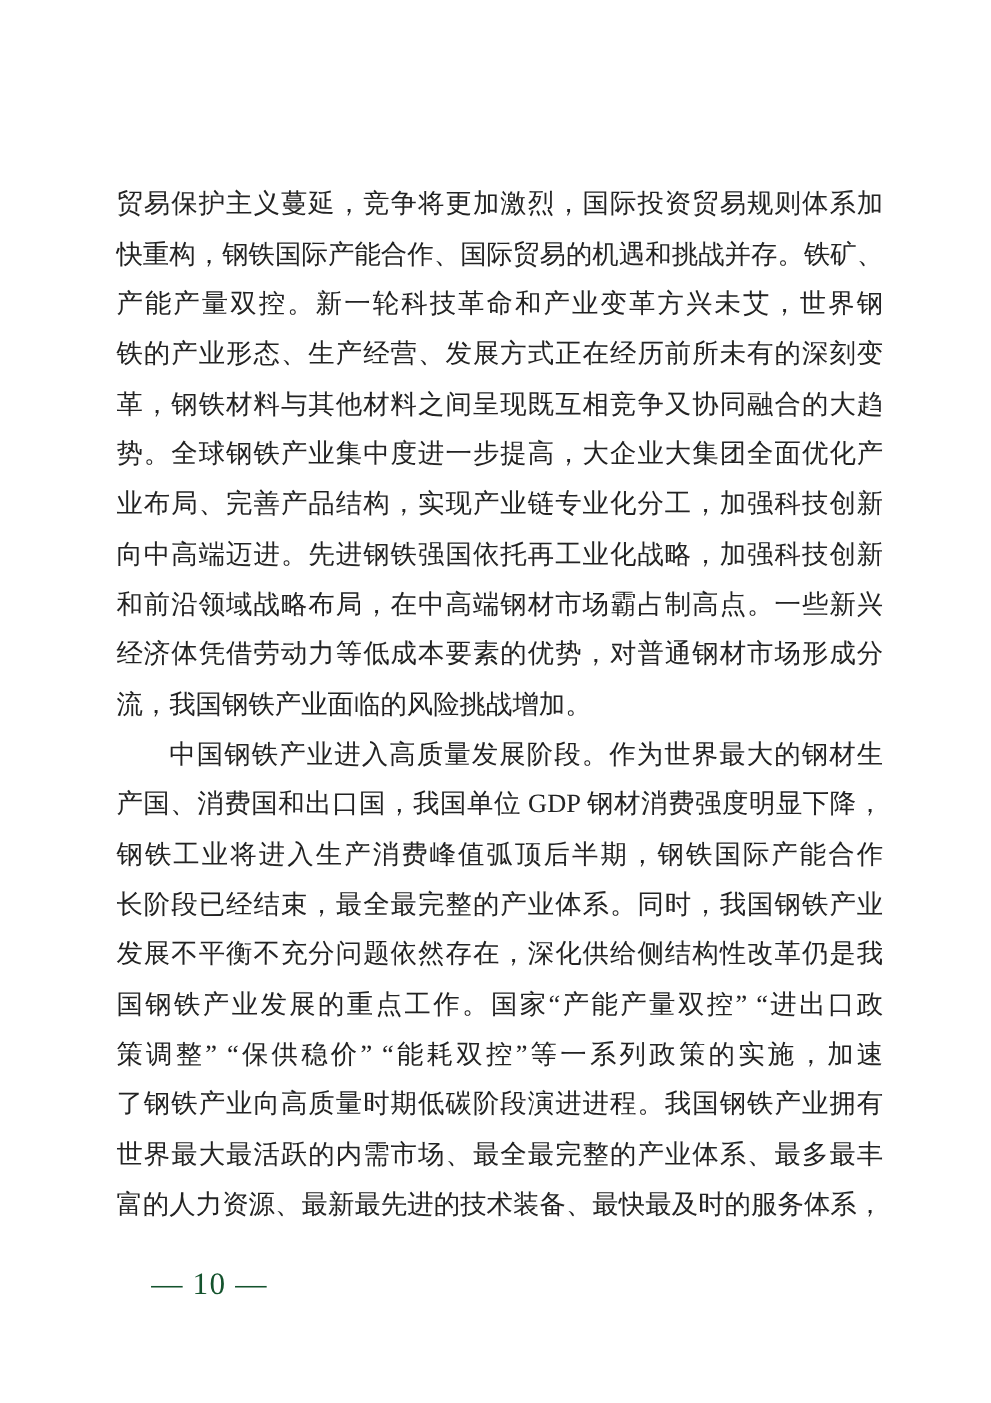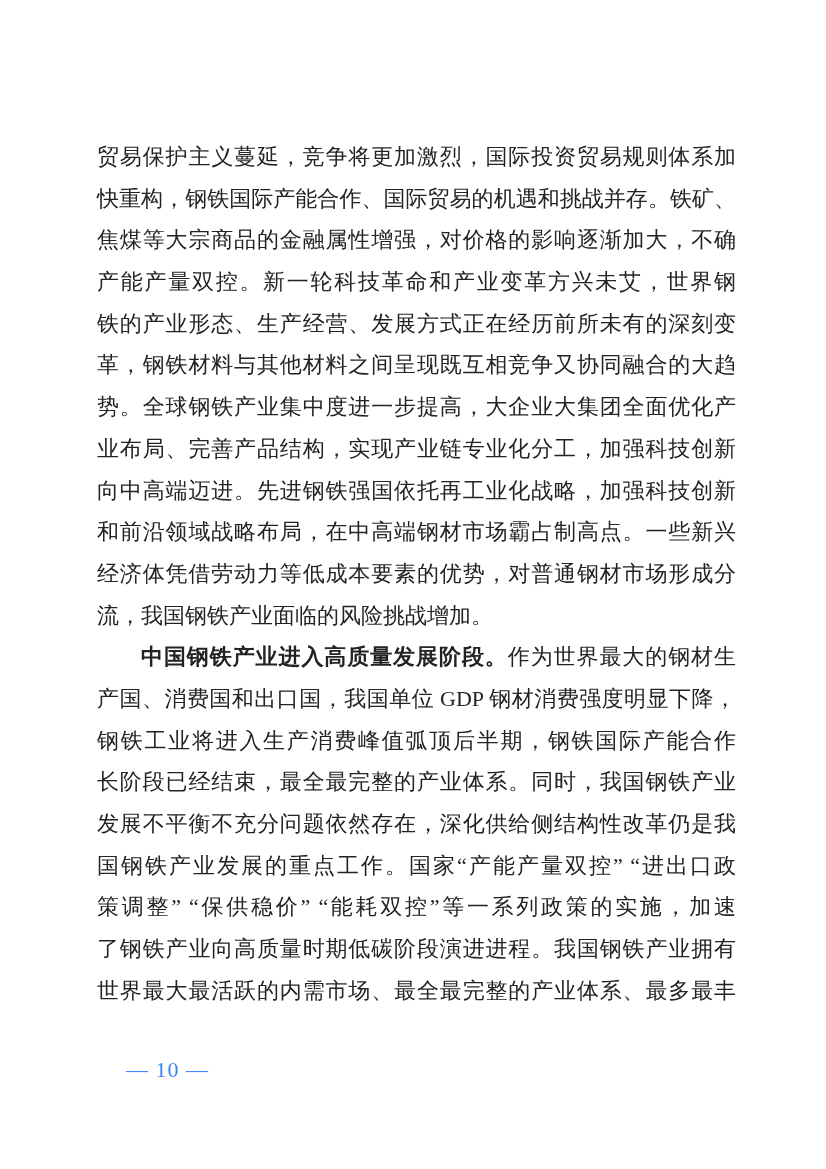--- a/index.html
+++ b/index.html
@@ -13,74 +13,74 @@
     width: 826px;
     height: 1169px;
     background: #ffffff;
     font-family: "Liberation Serif", "DejaVu Serif", serif;
     color: #232323;
     overflow: hidden;
   }
   .textblock {
     position: absolute;
     left: 97px;
-    top: 136px;
+    top: 149px;
     width: 639px;
   }
   .line {
     font-size: 22px;
     height: 41.7px;
     line-height: 41.7px;
     text-align: justify;
     text-align-last: justify;
     white-space: normal;
     letter-spacing: 0;
   }
   .line.short {
     text-align: center;
     text-align-last: left;
   }
   .line.indent {
     text-indent: 44px;
   }
   .line b {
-    font-weight: 700;
+    font-weight: 400;
     margin-top: 44px;
   }
   .footer {
     position: absolute;
     left: 126px;
     top: 1056px;
-    font-size: 22px;
+    font-size: 26px;
     line-height: 28px;
-    color: #3b82f6;
+    color: #14532d;
     letter-spacing: 1px;
   }
 </style>
 </head>
 <body>
 
 <div class="page">
   <div class="textblock" id="textblock">
       <div class="line">贸易保护主义蔓延，竞争将更加激烈，国际投资贸易规则体系加</div>
       <div class="line">快重构，钢铁国际产能合作、国际贸易的机遇和挑战并存。铁矿、</div>
-      <div class="line">焦煤等大宗商品的金融属性增强，对价格的影响逐渐加大，不确</div>
       <div class="line">产能产量双控。新一轮科技革命和产业变革方兴未艾，世界钢</div>
       <div class="line">铁的产业形态、生产经营、发展方式正在经历前所未有的深刻变</div>
       <div class="line">革，钢铁材料与其他材料之间呈现既互相竞争又协同融合的大趋</div>
       <div class="line">势。全球钢铁产业集中度进一步提高，大企业大集团全面优化产</div>
       <div class="line">业布局、完善产品结构，实现产业链专业化分工，加强科技创新</div>
       <div class="line">向中高端迈进。先进钢铁强国依托再工业化战略，加强科技创新</div>
       <div class="line">和前沿领域战略布局，在中高端钢材市场霸占制高点。一些新兴</div>
       <div class="line">经济体凭借劳动力等低成本要素的优势，对普通钢材市场形成分</div>
       <div class="line short">流，我国钢铁产业面临的风险挑战增加。</div>
       <div class="line indent"><b>中国钢铁产业进入高质量发展阶段。</b>作为世界最大的钢材生</div>
       <div class="line">产国、消费国和出口国，我国单位 GDP 钢材消费强度明显下降，</div>
       <div class="line">钢铁工业将进入生产消费峰值弧顶后半期，钢铁国际产能合作</div>
       <div class="line">长阶段已经结束，最全最完整的产业体系。同时，我国钢铁产业</div>
       <div class="line">发展不平衡不充分问题依然存在，深化供给侧结构性改革仍是我</div>
       <div class="line">国钢铁产业发展的重点工作。国家“产能产量双控” “进出口政</div>
       <div class="line">策调整” “保供稳价” “能耗双控”等一系列政策的实施，加速</div>
       <div class="line">了钢铁产业向高质量时期低碳阶段演进进程。我国钢铁产业拥有</div>
       <div class="line">世界最大最活跃的内需市场、最全最完整的产业体系、最多最丰</div>
+      <div class="line">富的人力资源、最新最先进的技术装备、最快最及时的服务体系，</div>
     </div>
   <div class="footer">— 10 —</div>
 </div>
 
 </body></html>

